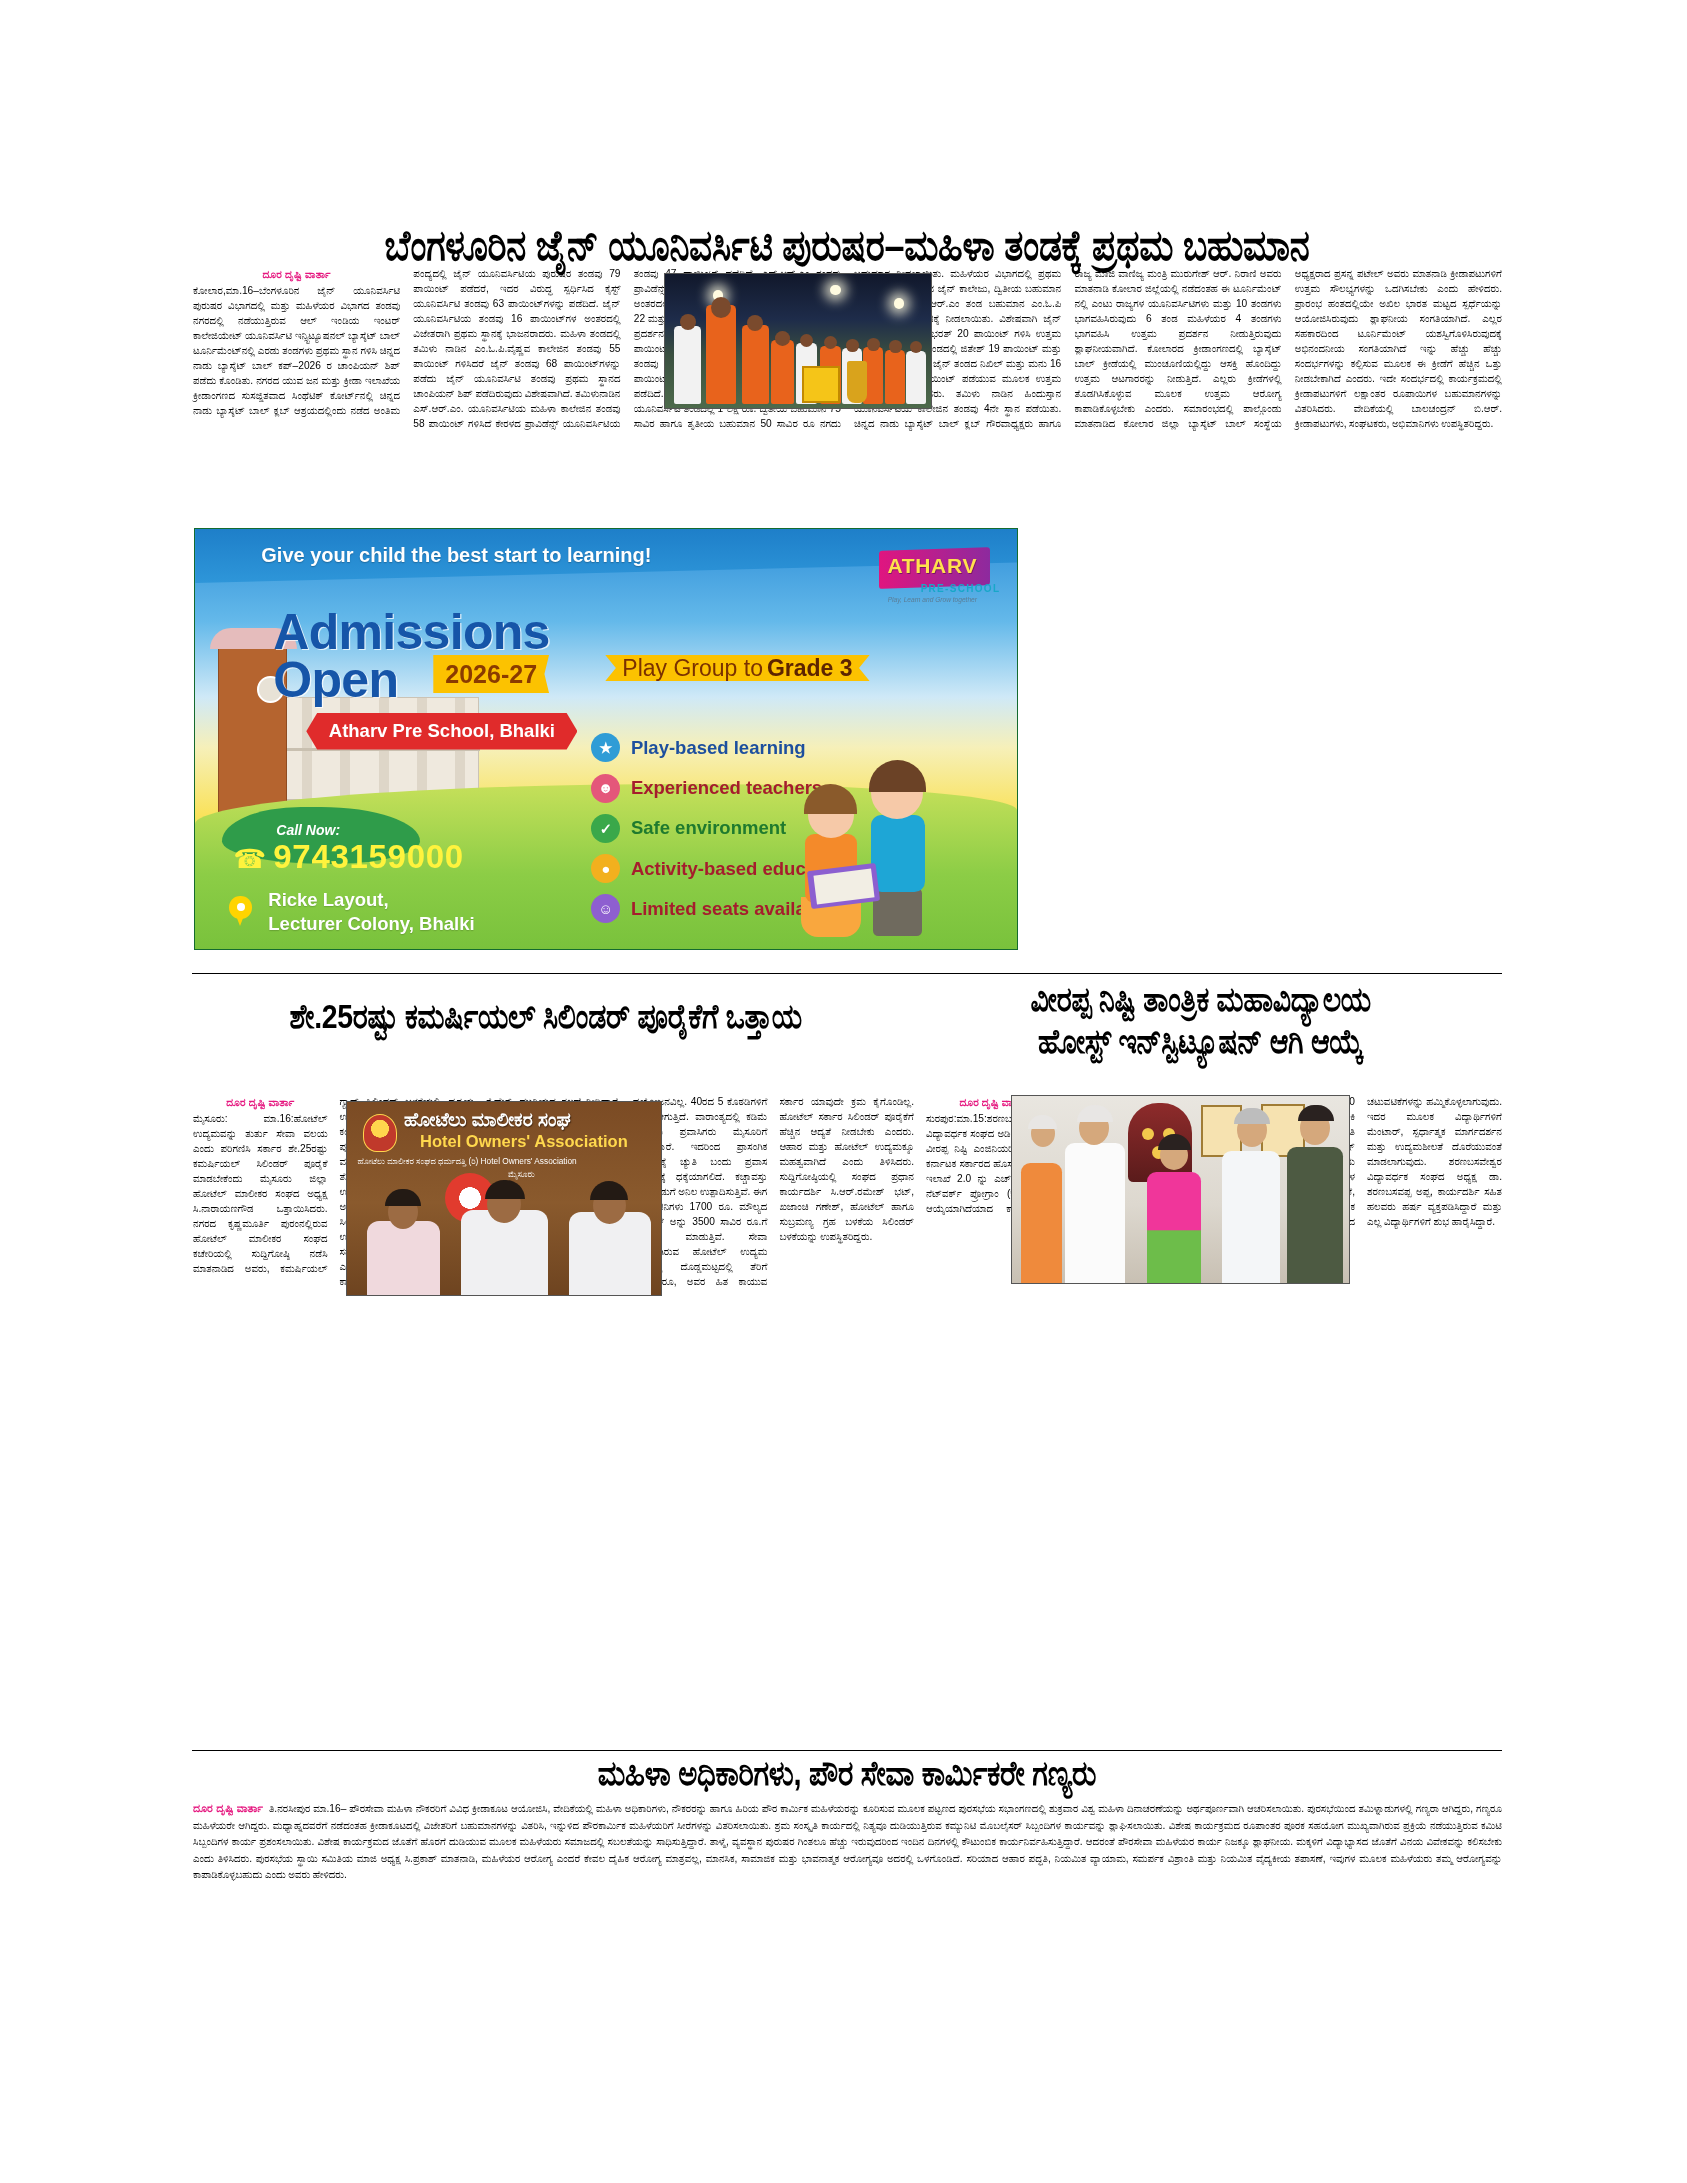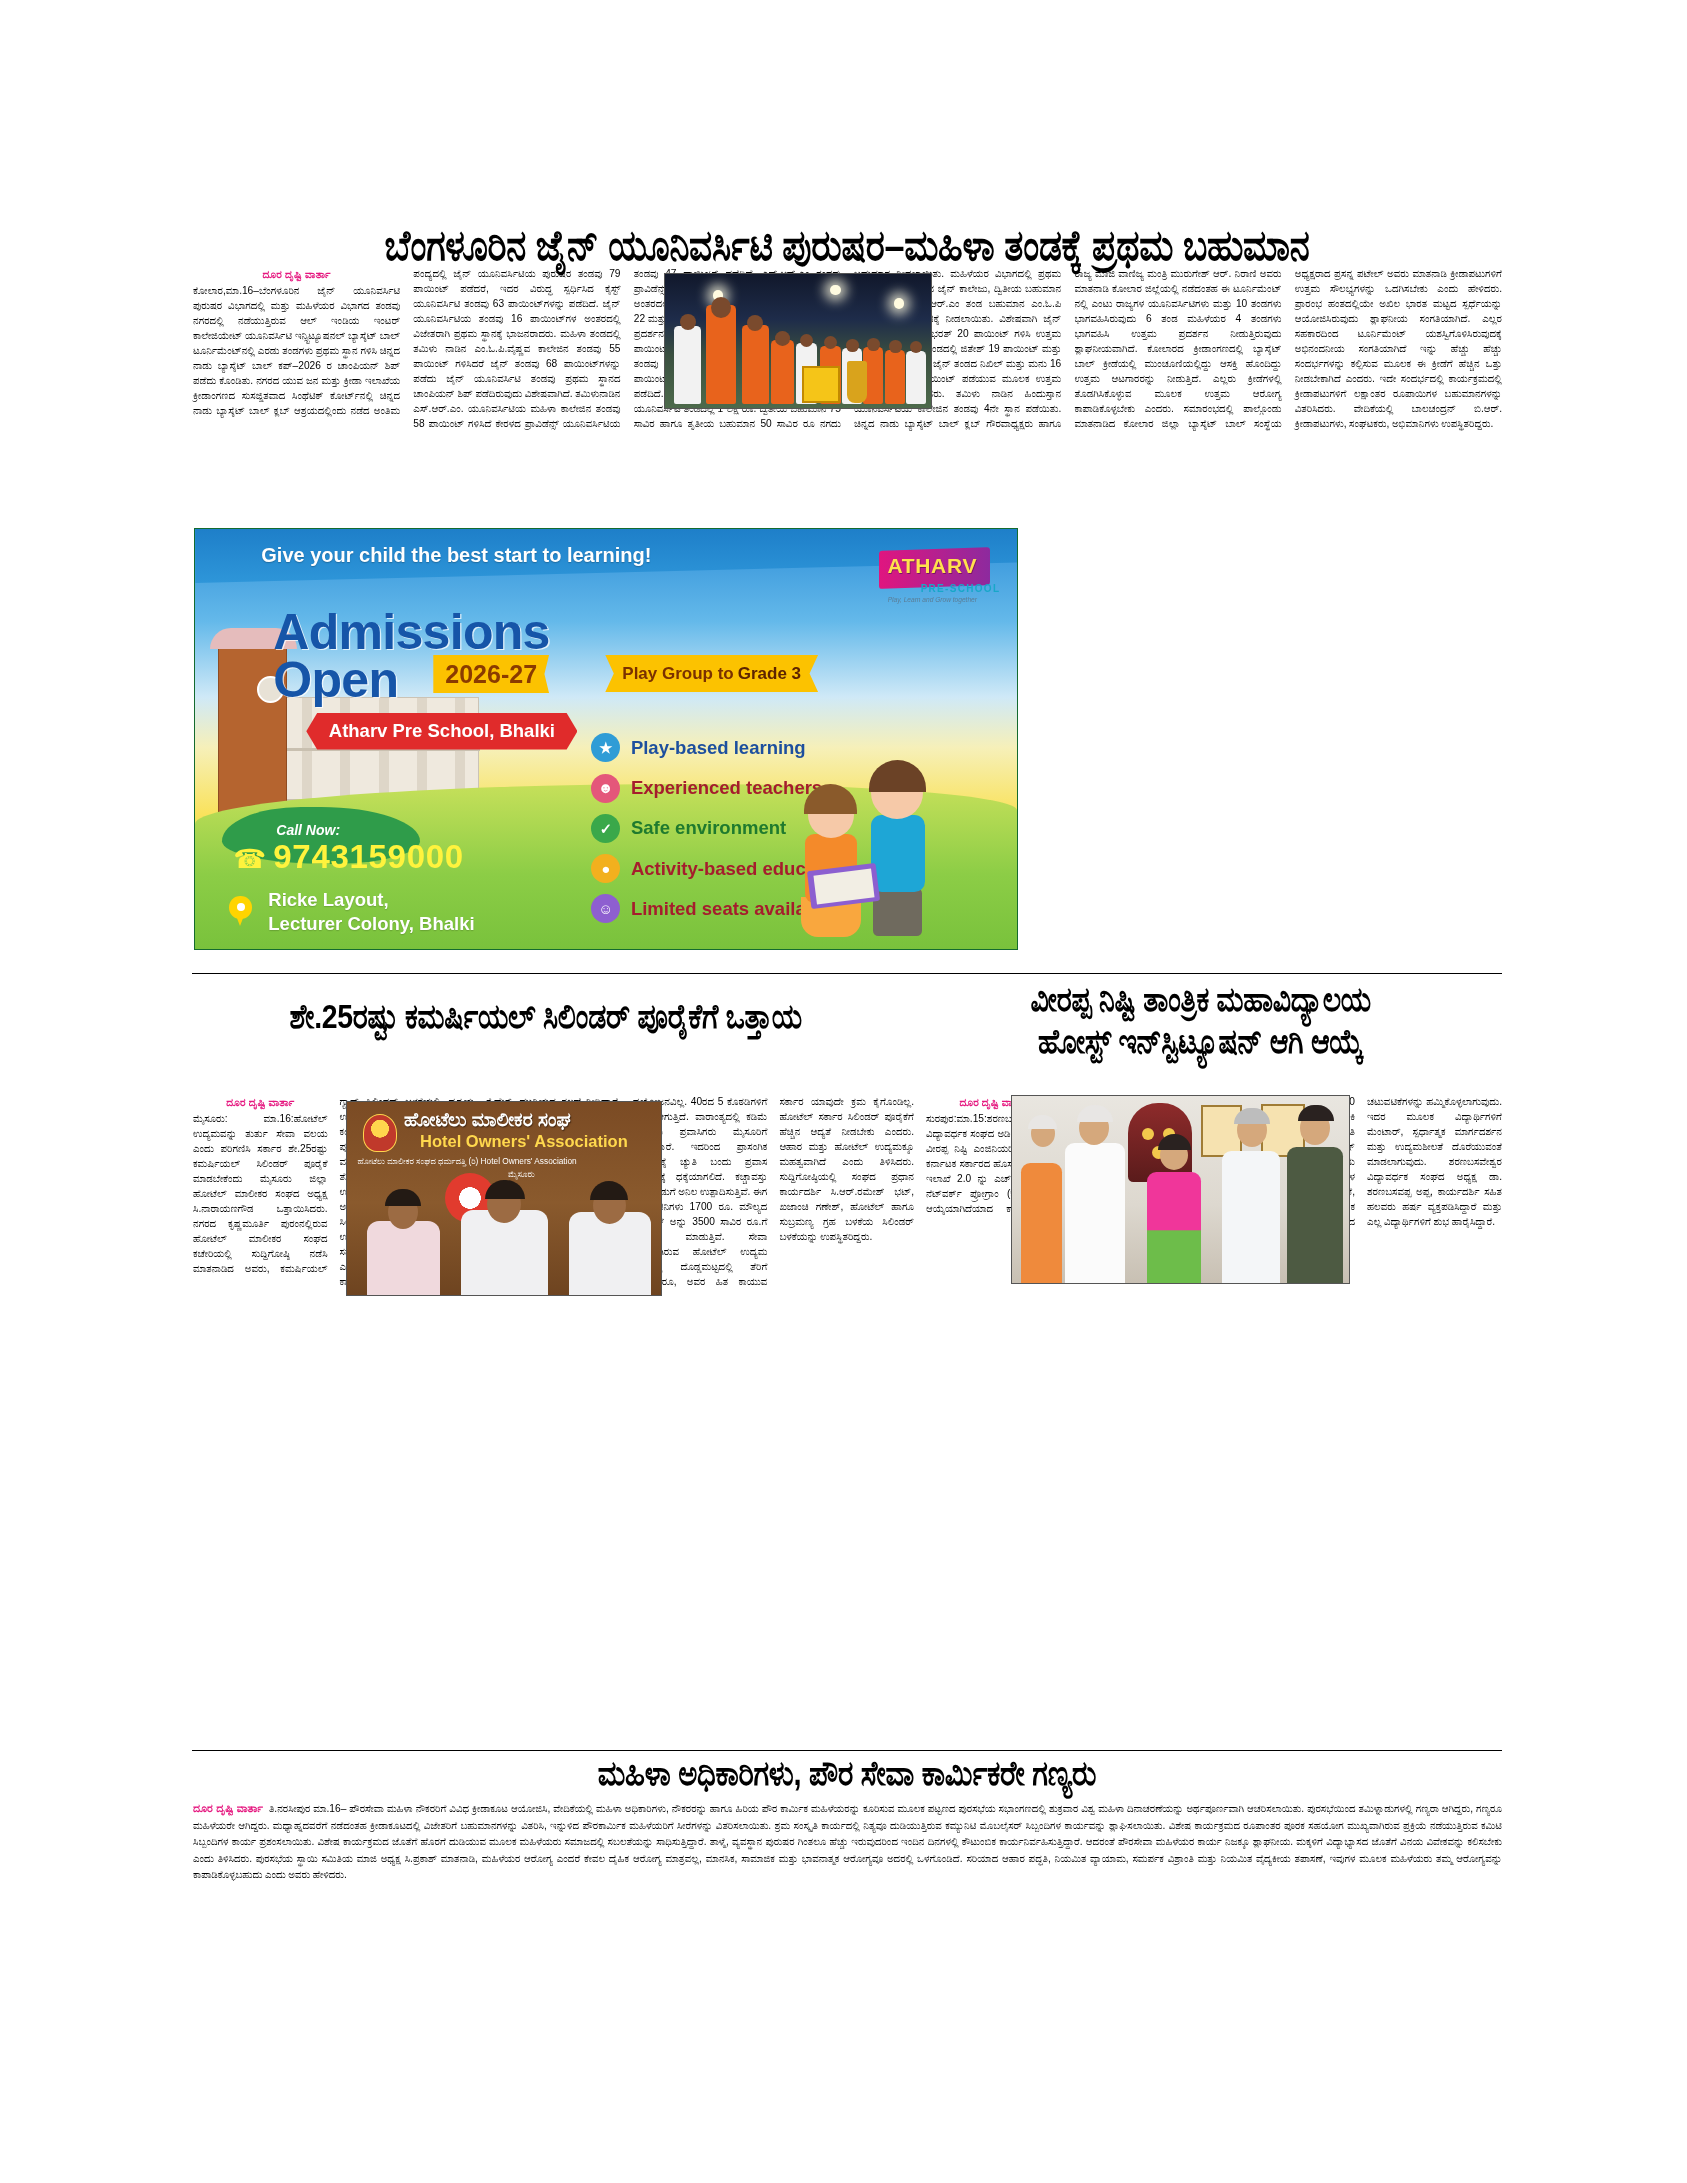--- a/index.html
+++ b/index.html
@@ -256,24 +256,24 @@
   }
   .ad-yearbanner {
     position: absolute; left: 238px; top: 126px;
     height: 38px; background: #fcc200;
     display: flex; align-items: center; padding: 0 12px 0 12px;
     clip-path: polygon(0 0, 100% 0, 96% 50%, 100% 100%, 0 100%, 0 0);
     color: #8a3b00; font-weight: bold; font-size: 25px;
   }
   .ad-grade {
     position: absolute; left: 410px; top: 126px;
-    height: 37px; background: #fcc200;
+    height: 26px; background: #fcc200;
     display:flex; align-items:center; padding: 0 17px;
     clip-path: polygon(0 0, 100% 0, 96% 50%, 100% 100%, 0 100%, 4% 50%);
-    color: #7a3100; font-weight: bold; font-size: 17px; white-space: nowrap;
+    color: #7a3100; font-weight: normal; font-size: 23px; white-space: nowrap;
   }
   .ad-grade b { color:#5d2400; padding-left: 4px; }
   .ad-ribbon {
     position: absolute; left: 111px; top: 184px;
     background: #e02b2b; color: #fff;
     padding: 7.3px 22.5px; font-weight: bold; font-size: 18.5px;
     clip-path: polygon(4% 0,96% 0,100% 50%,96% 100%,4% 100%,0 50%);
     white-space: nowrap;
   }
   .ad-building {

